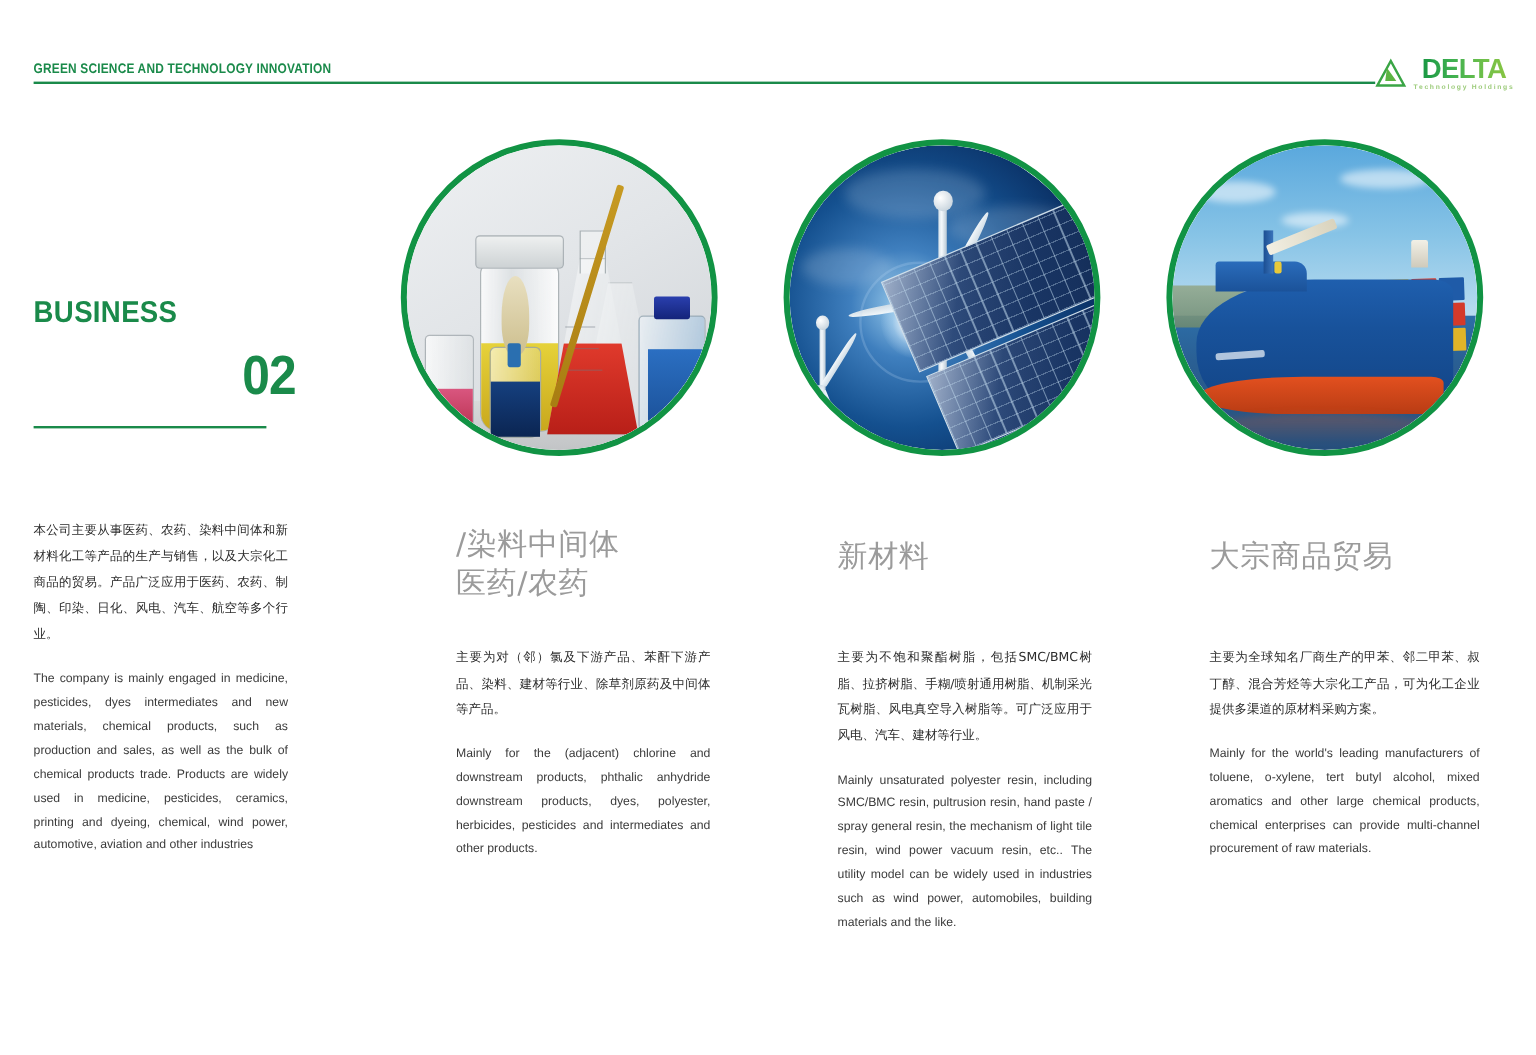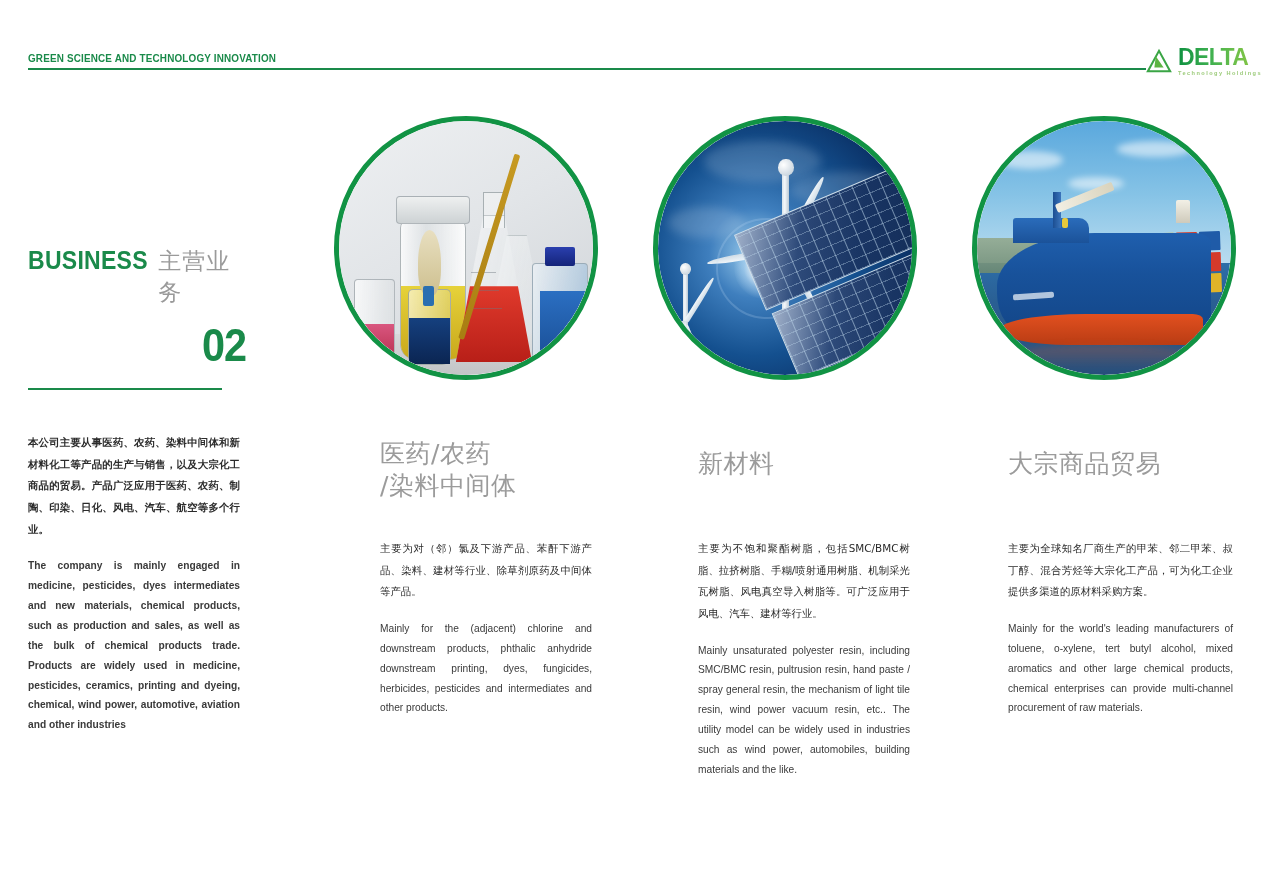--- a/index.html
+++ b/index.html
@@ -24,21 +24,21 @@
     position: absolute; left: 28px; top: 40px; width: 1118px; height: 2px;
     background: #1a8a4a;
   }
   .logo { position: absolute; right: 18px; top: 16px; height: 34px; display: flex; align-items: center; gap: 5px; }
   .logo-mark { width: 28px; height: 26px; display: block; }
   .logo-text { display: flex; flex-direction: column; justify-content: center; line-height: 1; }
   .logo-word {
     font-size: 23px; font-weight: 800; letter-spacing: -0.6px;
     color: #16a34a; line-height: 1;
     background: linear-gradient(90deg,#0f9140 0%,#3eb050 38%,#6fc04a 70%,#8ec63f 100%);
-    -webkit-background-clip: text; background-clip: text; color: transparent;
+    -webkit-background-clip: text; background-clip: text; color: transparent; text-align: center;
   }
   .logo-sub {
     font-size: 5.6px; letter-spacing: 1.45px; color: #9ccb7a;
     margin-top: 2px; white-space: nowrap; font-weight: 600;
   }
 
   
   .left-col { position: absolute; left: 28px; top: 246px; width: 220px; }
   .biz-title-row { display: flex; align-items: baseline; gap: 0; }
   .biz-en {
@@ -48,21 +48,21 @@
   }
   .biz-cn { font-size: 23px; color: #9a9a9a; letter-spacing: 1px; font-weight: 400; }
   .biz-num {
     text-align: right; font-family: "Liberation Sans Narrow","Liberation Sans",sans-serif;
     font-size: 46px; font-weight: 700; color: #1a8a4a; line-height: 1;
     margin-top: 14px; letter-spacing: -1px; padding-right: 2px;
     transform: scaleX(0.9); transform-origin: right center;
   }
   .biz-rule { width: 194px; height: 2px; background: #1a8a4a; margin-top: 20px; }
 
-  .left-body { position: absolute; left: 28px; top: 432px; width: 212px; font-weight: bold; }
+  .left-body { position: absolute; left: 28px; top: 432px; width: 212px; }
   .p-cn {
     font-size: 10.4px; color: #2b2b2b; line-height: 2.08; text-align: justify;
     font-family: "DejaVu Sans", "Liberation Sans", sans-serif;
   }
   .p-en {
     font-size: 10.2px; color: #3a3a3a; line-height: 1.95; text-align: justify;
     margin-top: 16px;
     font-family: "Liberation Sans", "DejaVu Sans", sans-serif;
   }
 
@@ -223,21 +223,20 @@
       <div class="logo-text">
         <div class="logo-word">DELTA</div>
         <div class="logo-sub">Technology Holdings</div>
       </div>
     </div>
   </div>
 
   <div class="left-col">
     <div class="biz-title-row">
       <div class="biz-en">BUSINESS</div>
-      <div class="biz-cn">主营业务</div>
     </div>
     <div class="biz-num">02</div>
     <div class="biz-rule"></div>
   </div>
 
   <div class="left-body">
     <div class="p-cn">本公司主要从事医药、农药、染料中间体和新材料化工等产品的生产与销售，以及大宗化工商品的贸易。产品广泛应用于医药、农药、制陶、印染、日化、风电、汽车、航空等多个行业。</div>
     <div class="p-en">The company is mainly engaged in medicine, pesticides, dyes intermediates and new materials, chemical products, such as production and sales, as well as the bulk of chemical products trade. Products are widely used in medicine, pesticides, ceramics, printing and dyeing, chemical, wind power, automotive, aviation and other industries</div>
   </div>
 
@@ -351,27 +350,27 @@
         <div class="crane-post"></div>
         <div class="crane-arm"></div>
         <div class="crane-hook"></div>
         <div class="water-refl"></div>
       </div>
     </div>
   </div>
 
   <div class="col" style="left:380px; top:438px;">
     <div class="col-head">
+      <div>/染料中间体</div>
       <div>医药/农药</div>
-      <div>/染料中间体</div>
     </div>
   </div>
   <div class="col" style="left:380px; top:538px;">
     <div class="col-cn">主要为对（邻）氯及下游产品、苯酐下游产品、染料、建材等行业、除草剂原药及中间体等产品。</div>
-    <div class="col-en">Mainly for the (adjacent) chlorine and downstream products, phthalic anhydride downstream printing, dyes, fungicides, herbicides, pesticides and intermediates and other products.</div>
+    <div class="col-en">Mainly for the (adjacent) chlorine and downstream products, phthalic anhydride downstream products, dyes, polyester, herbicides, pesticides and intermediates and other products.</div>
   </div>
 
   <div class="col" style="left:698px; top:538px;">
     <div class="col-cn">主要为不饱和聚酯树脂，包括SMC/BMC树脂、拉挤树脂、手糊/喷射通用树脂、机制采光瓦树脂、风电真空导入树脂等。可广泛应用于风电、汽车、建材等行业。</div>
     <div class="col-en">Mainly unsaturated polyester resin, including SMC/BMC resin, pultrusion resin, hand paste / spray general resin, the mechanism of light tile resin, wind power vacuum resin, etc.. The utility model can be widely used in industries such as wind power, automobiles, building materials and the like.</div>
   </div>
   <div class="col" style="left:698px; top:448px;">
     <div class="col-head">
       <div>新材料</div>
     </div>

